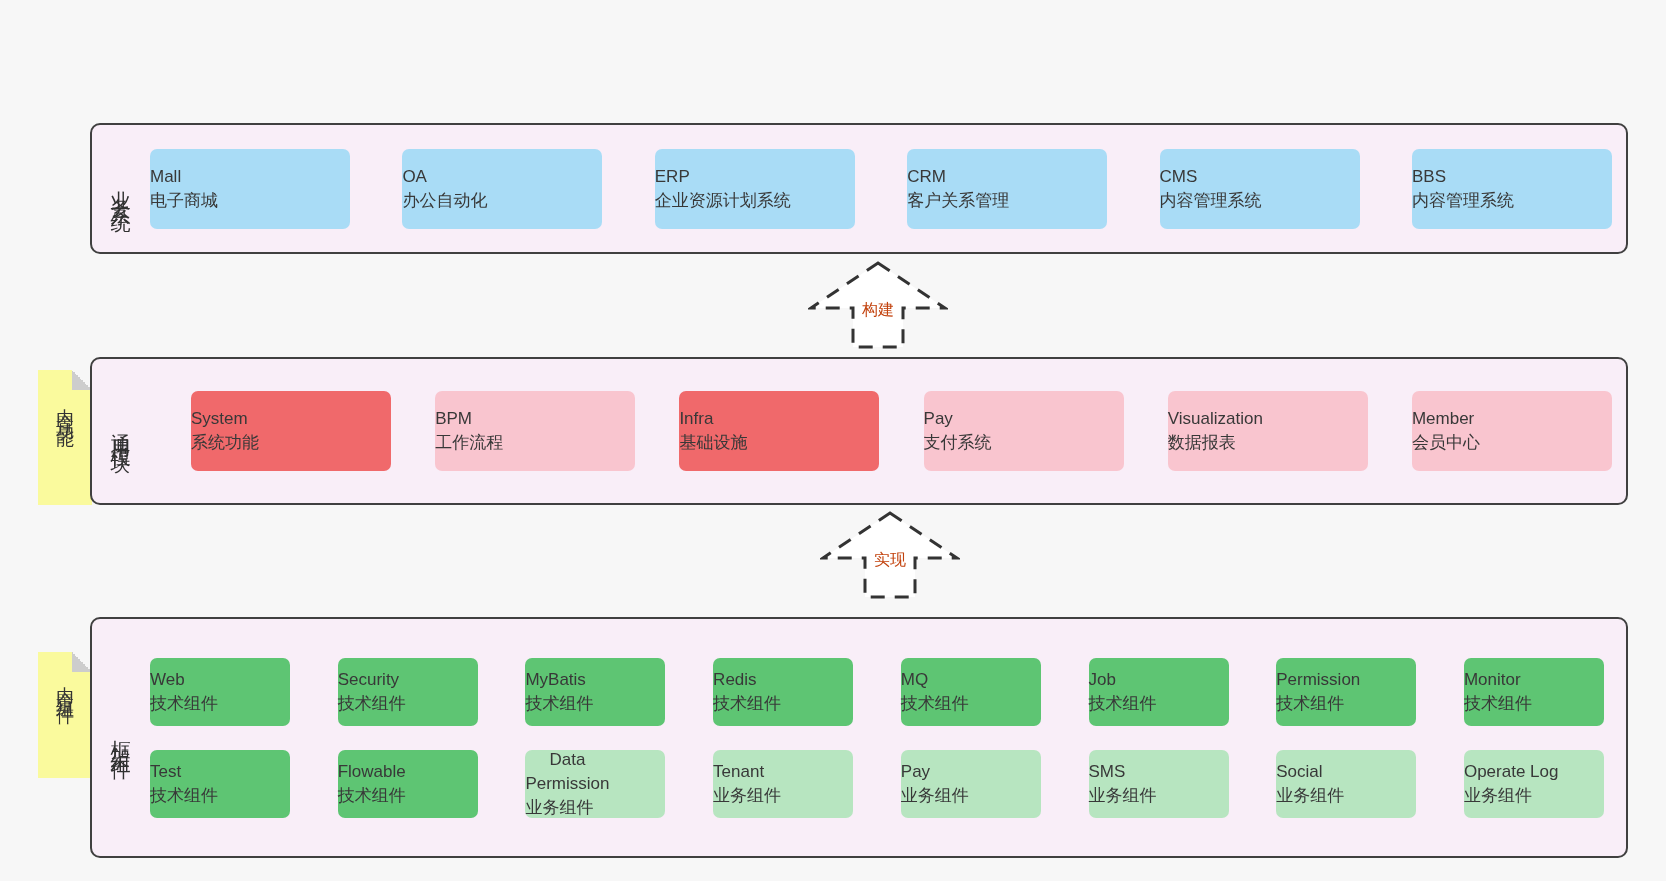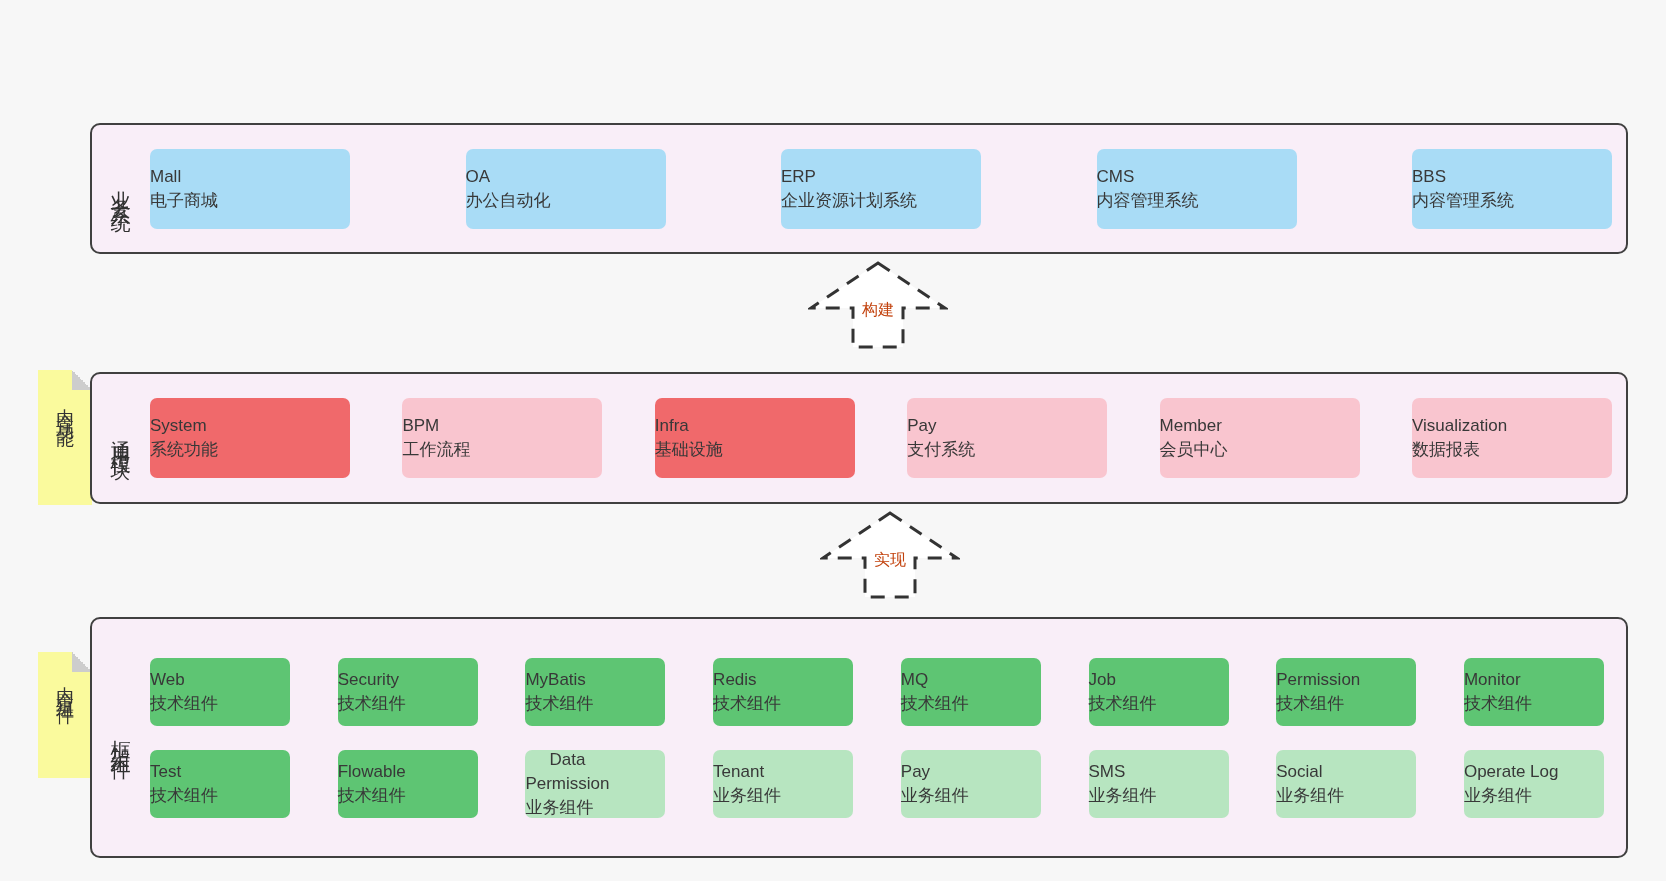--- a/index.html
+++ b/index.html
@@ -15,21 +15,21 @@
     font-family:"Liberation Sans","DejaVu Sans",sans-serif;
     color:var(--text);
   }
   .layer{
     position:absolute;left:90px;width:1538px;box-sizing:border-box;
     background:var(--containerBg);
     border:2px solid var(--containerBorder);border-radius:10px;
     display:flex;align-items:stretch;z-index:2;
   }
   #layer-business{top:123px;height:131px;}
-  #layer-modules{top:372px;height:132px;}
+  #layer-modules{top:357px;height:148px;gap:41px;}
   #layer-components{top:617px;height:241px;}
 
   .vlabel{width:58px;flex:0 0 58px;display:flex;align-items:center;justify-content:center;
     font-size:20px;color:#303030;}
   .vlabel span{writing-mode:vertical-rl;text-orientation:upright;letter-spacing:7px;line-height:1;}
 
   .boxrow{flex:1;display:flex;align-items:center;justify-content:space-between;padding:0 14px 0 0;}
   .box{border-radius:7px;display:flex;flex-direction:column;align-items:flex-start;justify-content:center;
     text-align:center;font-size:17px;line-height:24px;color:#383838;box-sizing:border-box;}
   .box .t,.box .s{white-space:pre-line;}
@@ -98,20 +98,24 @@
     </div>
     <div class="box box6 blue">
       <div class="t">OA</div>
       <div class="s">办公自动化</div>
     </div>
     <div class="box box6 blue">
       <div class="t">ERP</div>
       <div class="s">企业资源计划系统</div>
     </div>
     <div class="box box6 blue">
+      <div class="t">CRM</div>
+      <div class="s">客户关系管理</div>
+    </div>
+    <div class="box box6 blue">
       <div class="t">CMS</div>
       <div class="s">内容管理系统</div>
     </div>
     <div class="box box6 blue">
       <div class="t">BBS</div>
       <div class="s">内容管理系统</div>
     </div>
   </div>
 </div>
 
@@ -130,26 +134,26 @@
     </div>
     <div class="box box6 red">
       <div class="t">Infra</div>
       <div class="s">基础设施</div>
     </div>
     <div class="box box6 pink">
       <div class="t">Pay</div>
       <div class="s">支付系统</div>
     </div>
     <div class="box box6 pink">
+      <div class="t">Visualization</div>
+      <div class="s">数据报表</div>
+    </div>
+    <div class="box box6 pink">
       <div class="t">Member</div>
       <div class="s">会员中心</div>
-    </div>
-    <div class="box box6 pink">
-      <div class="t">Visualization</div>
-      <div class="s">数据报表</div>
     </div>
   </div>
 </div>
 
 <div class="layer" id="layer-components">
   <div class="vlabel">
     <span>框架组件</span>
   </div>
   <div class="rows">
     <div class="row8">

